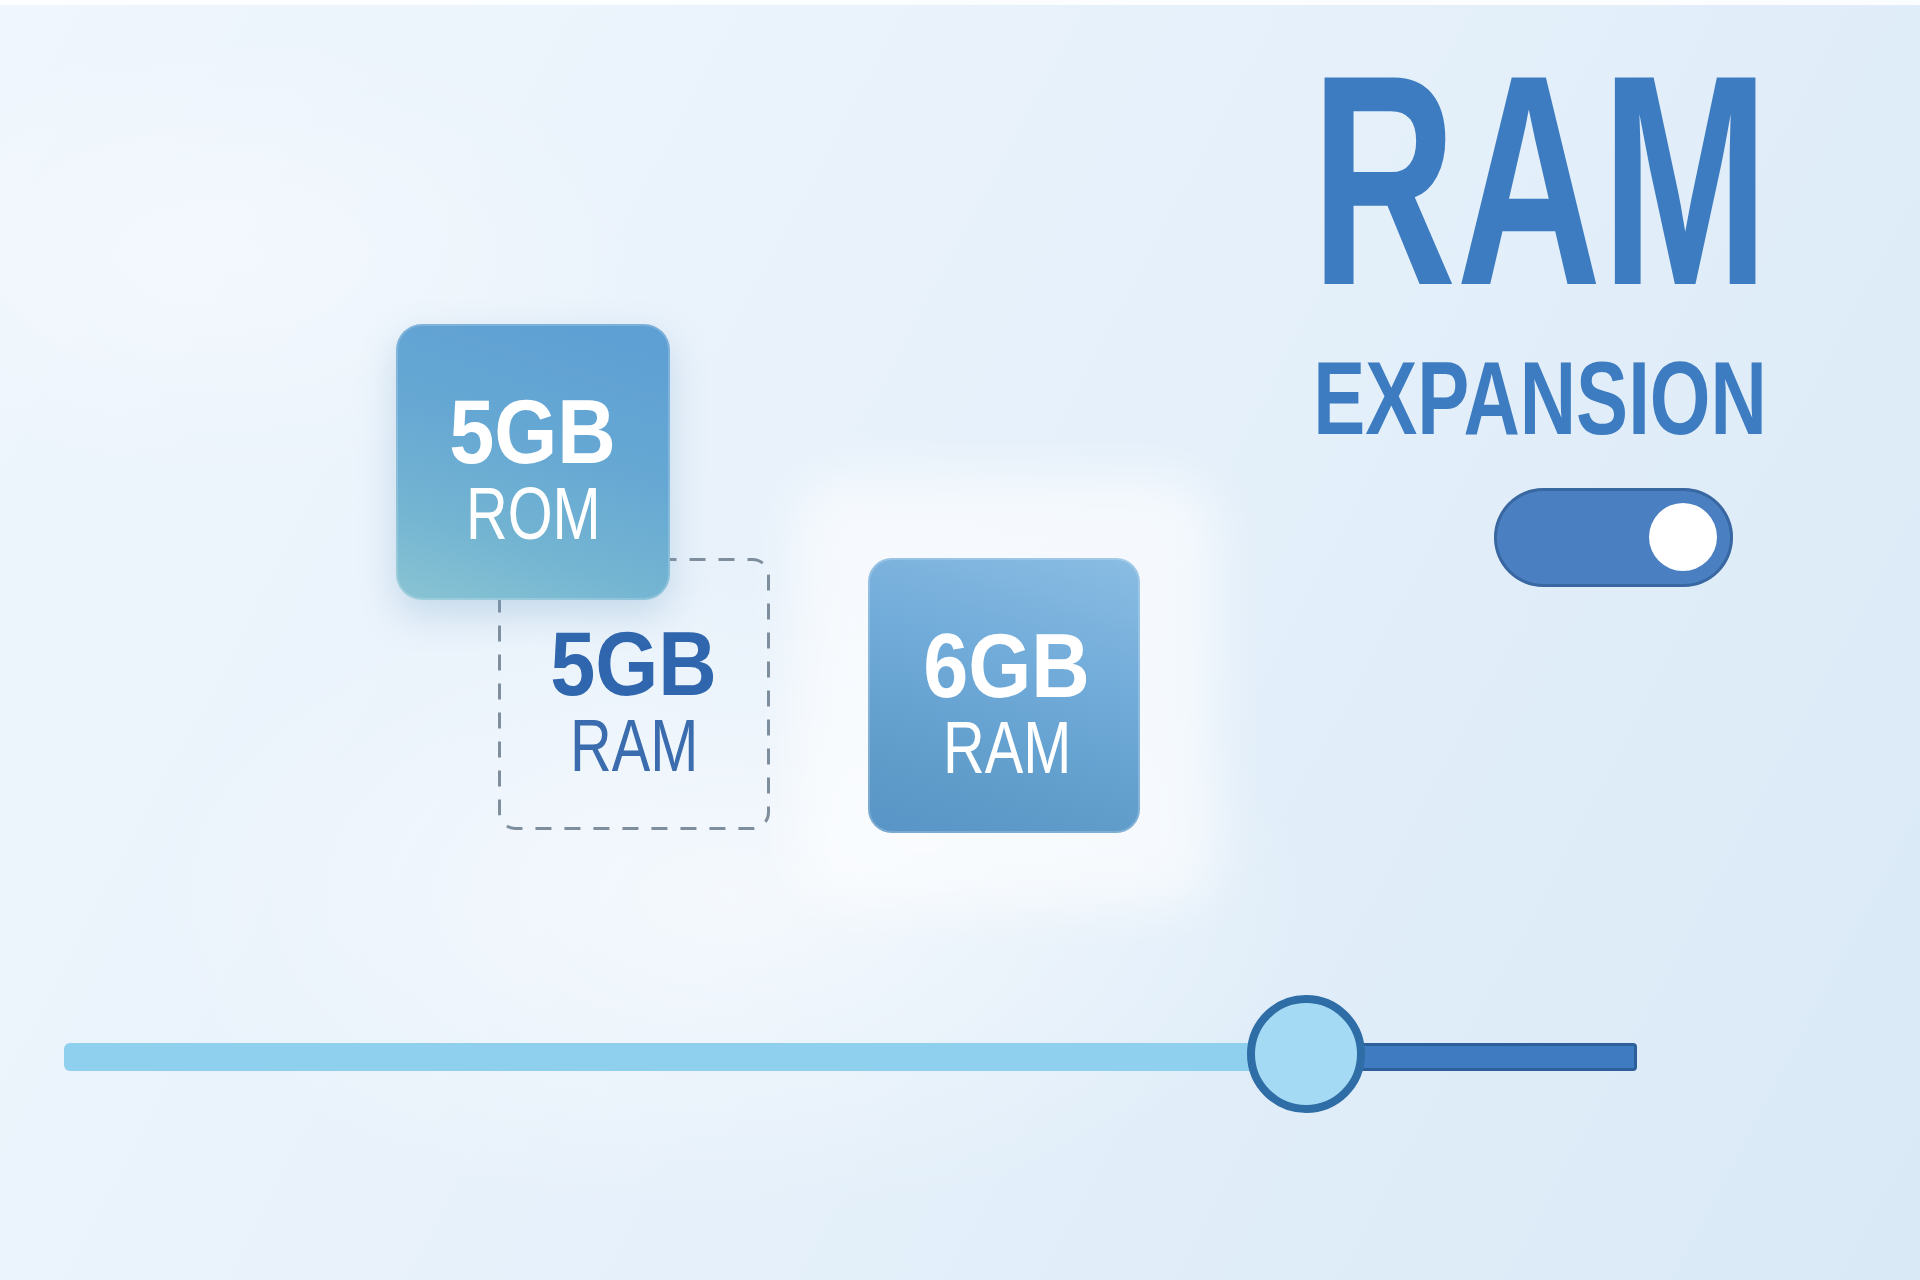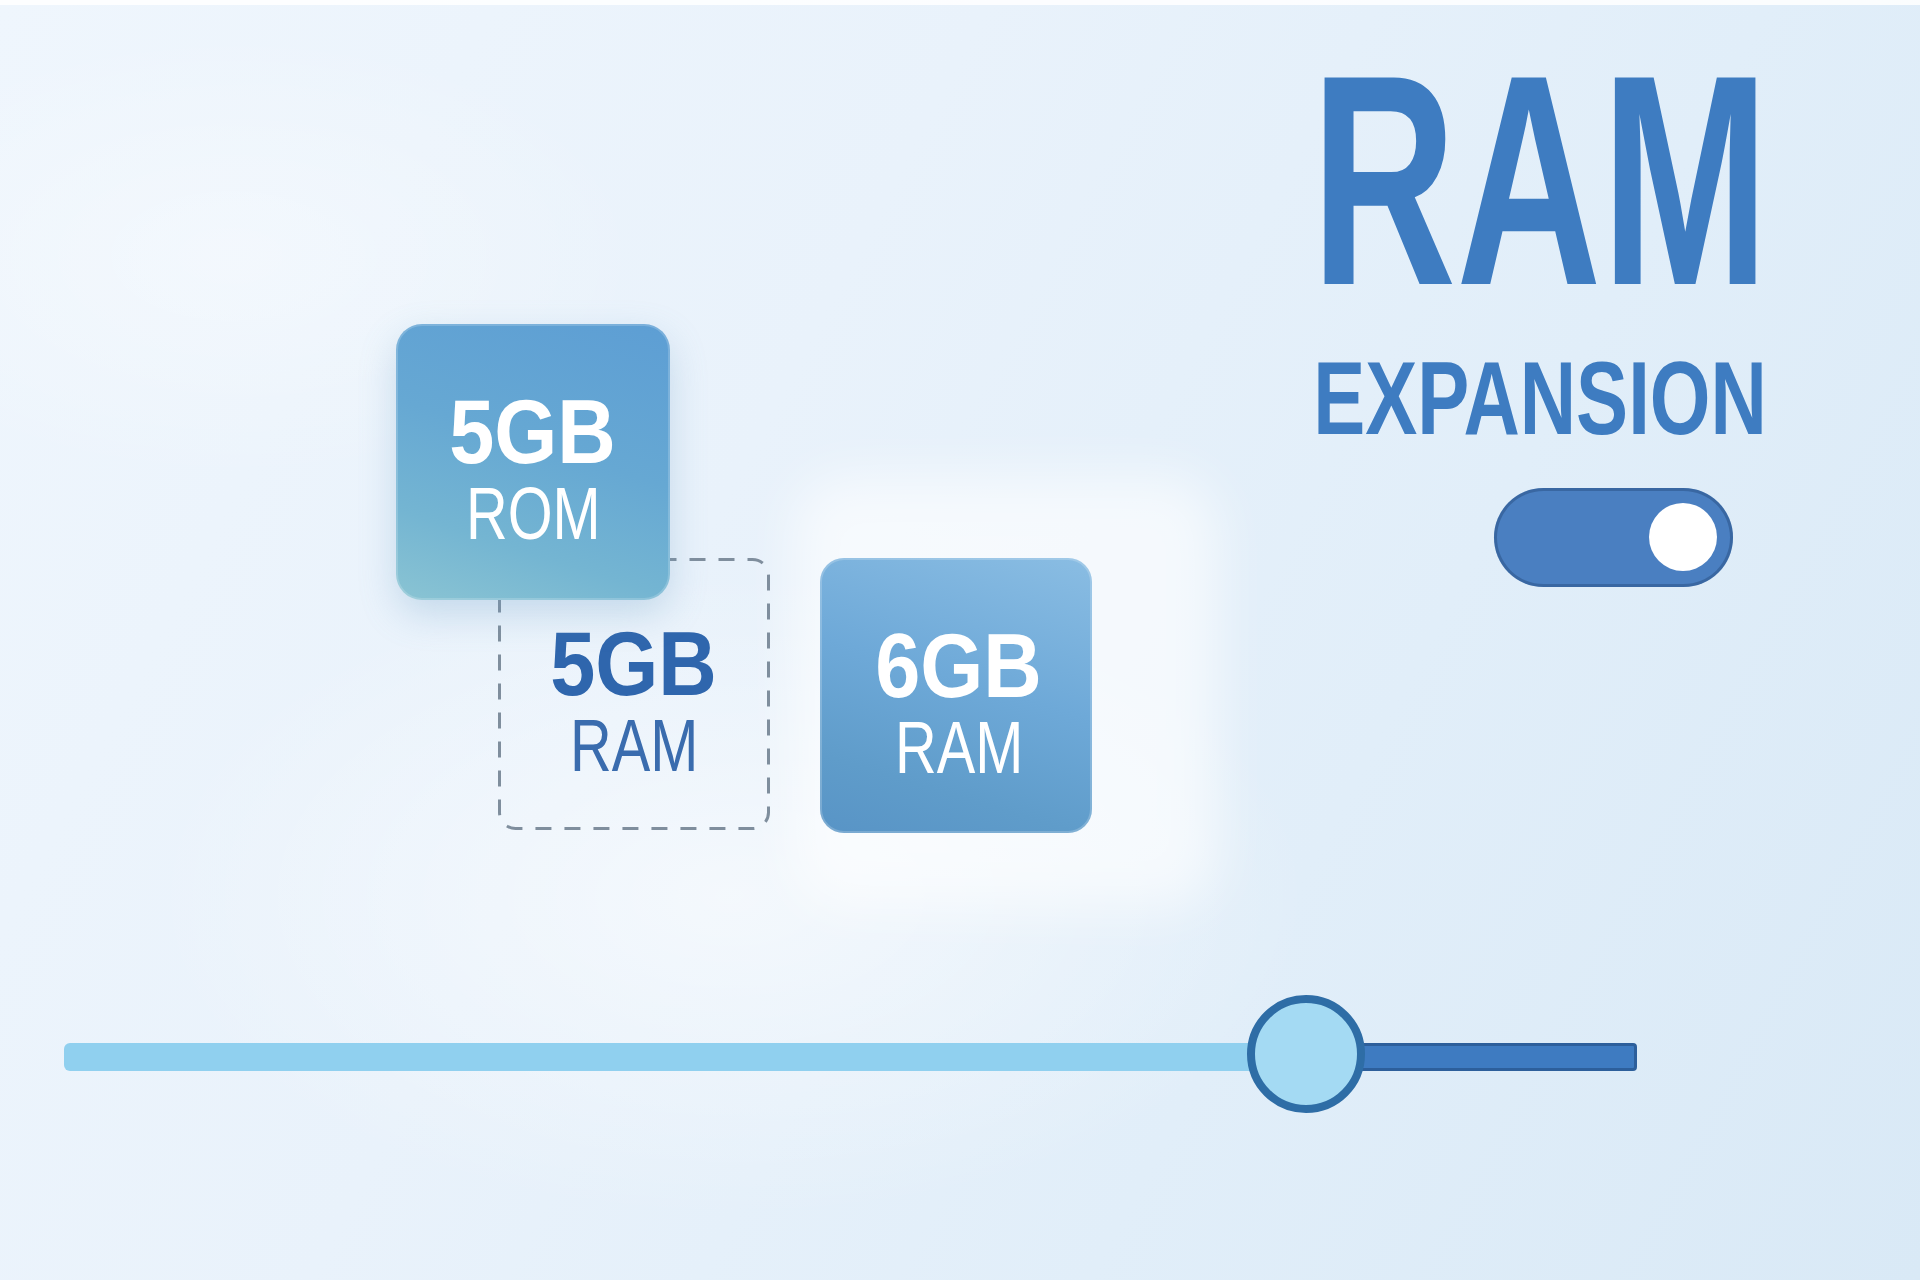--- a/index.html
+++ b/index.html
@@ -45,21 +45,21 @@
     left:498px;top:558px;width:272px;height:272px;z-index:2;
   }
   #ram-before-card .num{color:#2f66ad;}
   #ram-before-card .sub{color:#3a6cae;}
   #ram-before-card svg{position:absolute;inset:0;}
   #ram-after-glow{
     position:absolute;left:793px;top:476px;width:424px;height:432px;border-radius:52px;
     background:rgba(255,255,255,0.62);filter:blur(26px);z-index:1;
   }
   #ram-after-card{
-    left:820px;top:558px;width:272px;height:275px;border-radius:24px;
+    left:868px;top:558px;width:272px;height:275px;border-radius:24px;
     background:linear-gradient(197deg,#8abde3 0%,#6ea9d8 45%,#5f9cca 78%,#5894c6 100%);
     box-shadow:inset 0 0 0 2px rgba(255,255,255,0.20);
     color:#ffffff;z-index:3;padding-left:6px;
   }
 
   
   .title-line{position:absolute;left:1160px;width:760px;text-align:center;color:#3e7cc1;font-weight:700;}
   #title-ram{top:30px;font-size:300px;line-height:300px;transform:scaleX(0.67);transform-origin:center;}
   #title-expansion{top:346px;font-size:104px;line-height:104px;transform:scaleX(0.75);transform-origin:center;}
 

